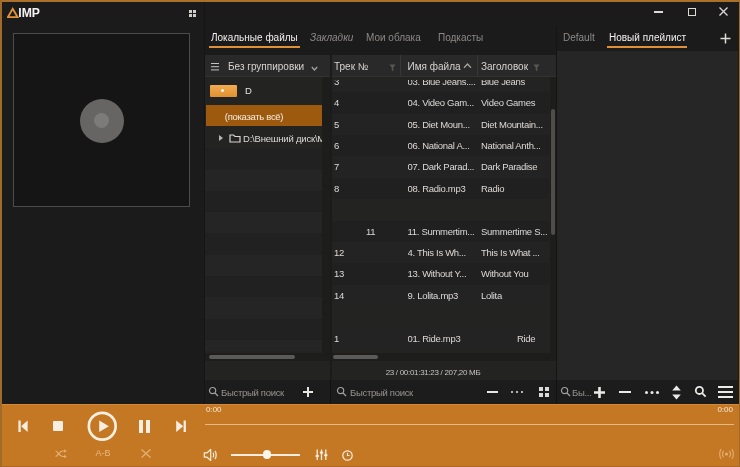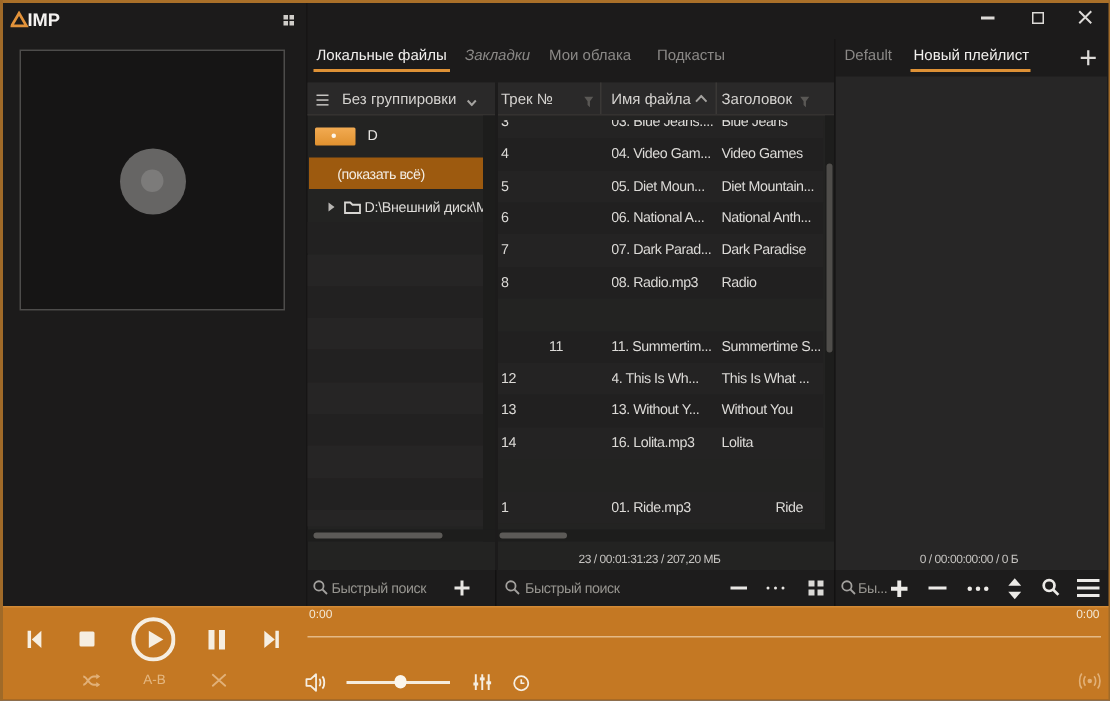--- a/index.html
+++ b/index.html
@@ -142,41 +142,40 @@
         <span style="position:absolute;left:75.5px;top:5px;width:68px;overflow:hidden;font-size:9.5px;letter-spacing:-0.3px;color:#dcdad7;white-space:nowrap;">4. This Is Wh...</span>
         <span style="position:absolute;left:149px;top:5px;width:66px;overflow:hidden;font-size:9.5px;letter-spacing:-0.3px;color:#dcdad7;white-space:nowrap;">This Is What ...</span>
       </div>
   <div style="position:absolute;left:0;top:183.9px;width:217px;height:21.4px;background:#212020;">
         <span style="position:absolute;left:2px;top:5px;font-size:9.5px;letter-spacing:-0.3px;color:#dcdad7;white-space:nowrap;">13</span>
         <span style="position:absolute;left:75.5px;top:5px;width:68px;overflow:hidden;font-size:9.5px;letter-spacing:-0.3px;color:#dcdad7;white-space:nowrap;">13. Without Y...</span>
         <span style="position:absolute;left:149px;top:5px;width:66px;overflow:hidden;font-size:9.5px;letter-spacing:-0.3px;color:#dcdad7;white-space:nowrap;">Without You</span>
       </div>
   <div style="position:absolute;left:0;top:205.3px;width:217px;height:21.4px;background:#242323;">
         <span style="position:absolute;left:2px;top:5px;font-size:9.5px;letter-spacing:-0.3px;color:#dcdad7;white-space:nowrap;">14</span>
-        <span style="position:absolute;left:75.5px;top:5px;width:68px;overflow:hidden;font-size:9.5px;letter-spacing:-0.3px;color:#dcdad7;white-space:nowrap;">16. Lolita.mp3</span>
+        <span style="position:absolute;left:75.5px;top:5px;width:68px;overflow:hidden;font-size:9.5px;letter-spacing:-0.3px;color:#dcdad7;white-space:nowrap;">9. Lolita.mp3</span>
         <span style="position:absolute;left:149px;top:5px;width:66px;overflow:hidden;font-size:9.5px;letter-spacing:-0.3px;color:#dcdad7;white-space:nowrap;">Lolita</span>
       </div>
   <div style="position:absolute;left:0;top:248.1px;width:217px;height:21.4px;background:#242323;">
         <span style="position:absolute;left:2px;top:5px;font-size:9.5px;letter-spacing:-0.3px;color:#dcdad7;white-space:nowrap;">1</span>
         <span style="position:absolute;left:75.5px;top:5px;width:68px;overflow:hidden;font-size:9.5px;letter-spacing:-0.3px;color:#dcdad7;white-space:nowrap;">01. Ride.mp3</span>
         <span style="position:absolute;left:149px;top:5px;width:66px;overflow:hidden;font-size:9.5px;letter-spacing:-0.3px;color:#dcdad7;white-space:nowrap;padding-left:36px;">Ride</span>
       </div>
   </div>
 
   <div class="abs" style="left:322px;top:77px;width:8px;height:284px;background:#1d1d1c;"></div>
   <div class="abs" style="left:549.5px;top:77px;width:6.5px;height:284px;background:#1d1d1c;"></div>
   <div class="abs" style="left:205px;top:352.5px;width:125px;height:8.5px;background:#1d1d1c;"></div>
   <div class="abs" style="left:332px;top:352.5px;width:217.5px;height:8.5px;background:#1d1d1c;"></div>
 
   <div class="abs" style="left:209px;top:355px;width:86px;height:3.5px;background:#5c5a57;border-radius:2px;"></div>
   <div class="abs" style="left:333px;top:355px;width:45px;height:3.5px;background:#5c5a57;border-radius:2px;"></div>
   <div class="abs" style="left:551px;top:109px;width:4px;height:126px;background:#4f4d4a;border-radius:2px;"></div>
 
   <div class="abs txt" style="left:332px;top:367.5px;width:202px;text-align:center;font-size:8px;letter-spacing:-0.3px;color:#c6c4c1;">23 / 00:01:31:23 / 207,20 МБ</div>
-  <div class="abs txt" style="left:556px;top:367.5px;width:180px;text-align:center;font-size:8px;letter-spacing:-0.3px;color:#c6c4c1;">0 / 00:00:00:00 / 0 Б</div>
 
   <div class="abs" style="left:205px;top:380px;width:533px;height:24px;background:#1d1c1c;"></div>
   <div class="abs" style="left:330px;top:380px;width:1px;height:24px;background:#121111;"></div>
   <div class="abs" style="left:556px;top:380px;width:1px;height:24px;background:#121111;"></div>
   <svg class="abs" style="left:208px;top:386px;" width="11" height="11" viewBox="0 0 11 11">
       <circle cx="4.6" cy="4.6" r="3.1" fill="none" stroke="#a3a19e" stroke-width="1.2"></circle>
       <path d="M7 7 L10 10" stroke="#a3a19e" stroke-width="1.2"></path>
     </svg>
   <div class="abs txt" style="left:221px;top:387px;font-size:9.5px;letter-spacing:-0.3px;color:#96948f;">Быстрый поиск</div>
   <svg class="abs" style="left:302px;top:386px;" width="12" height="12" viewBox="0 0 12 12">

